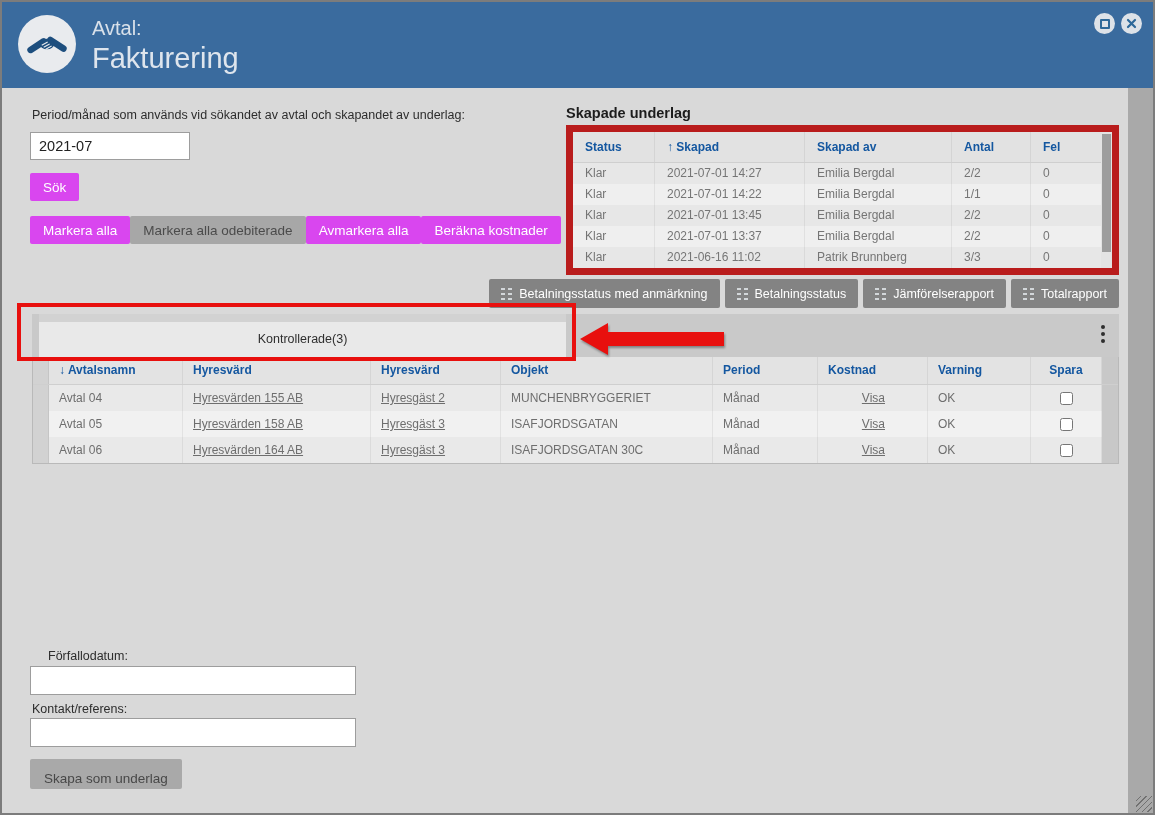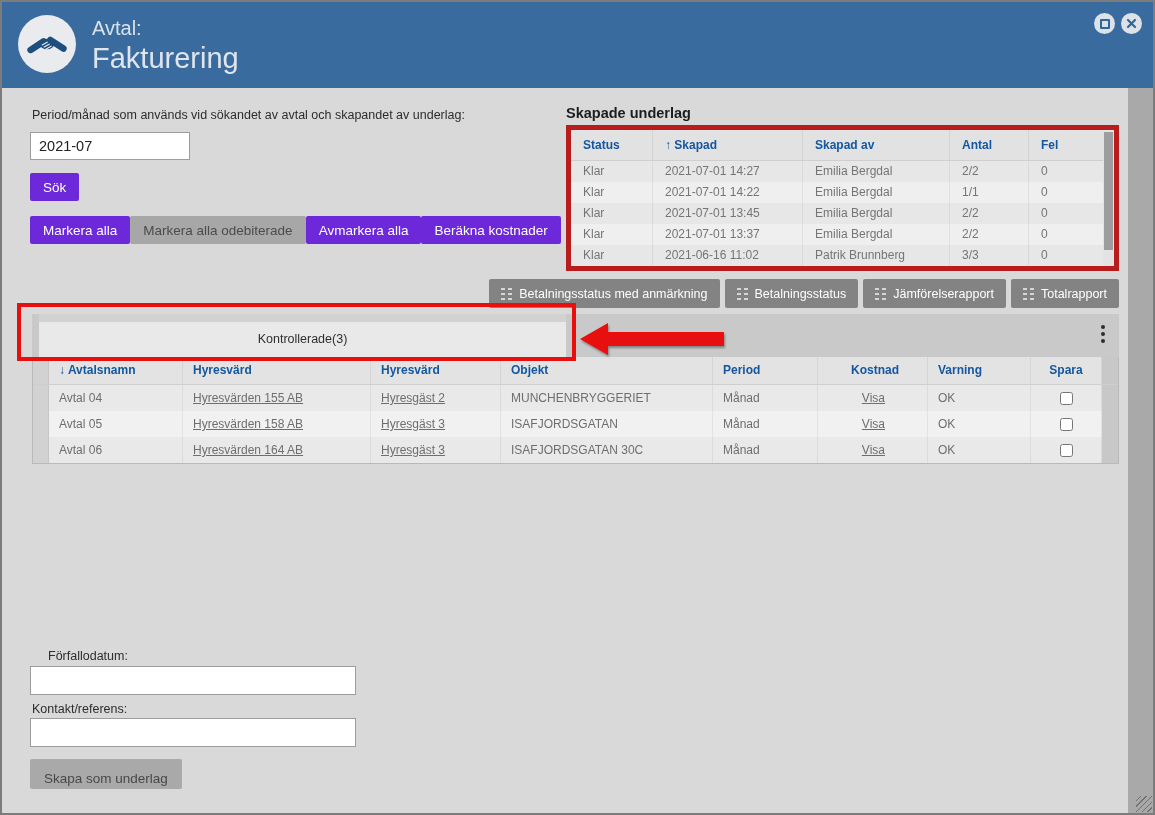--- a/index.html
+++ b/index.html
@@ -29,29 +29,29 @@
   .resize-grip { position: absolute; right: 1px; bottom: 1px; width: 16px; height: 16px;
     background: repeating-linear-gradient(135deg, transparent 0 3px, #636363 3px 4px); opacity: .8; }
   
   .period-label { position: absolute; left: 30px; top: 106px; font-size: 12.5px; color: #2d2d2d; }
   .period-input {
     position: absolute; left: 28px; top: 130px; width: 160px; height: 28px;
     border: 1px solid #9d9d9d; background: #fff; font-size: 14.5px; color: #222; padding: 0 8px;
     font-family: "Liberation Sans", sans-serif;
   }
   .btn-blue {
-    background: #6d28d9; color: #fff; border: none; border-radius: 2px; height: 28px;
+    background: #d946ef; color: #fff; border: none; border-radius: 2px; height: 28px;
     font-size: 13.5px; padding: 0 13px; cursor: pointer; font-family: "Liberation Sans", sans-serif;
   }
   .sok-btn { position: absolute; left: 28px; top: 171px; }
   .action-row { position: absolute; left: 28px; top: 214px; display: flex; }
   .btn-disabled { background: #a7a7a7; color: #4b4b4b; }
   
   .sk-title { position: absolute; left: 564px; top: 103px; font-size: 14.5px; font-weight: bold; color: #1c1c1c; }
-  .sk-table { position: absolute; left: 564px; top: 123px; width: 553px; border: 5px solid #b91c1c; background: #ededed; }
+  .sk-table { position: absolute; left: 564px; top: 123px; width: 553px; border: 7px solid #b91c1c; background: #ededed; }
   .sk-inner { margin-right: 11px; }
   .sk-grid { display: grid; grid-template-columns: 82px 150px 147px 79px 82px; }
   .sk-grid.head { background: #e2e2e2; border-bottom: 1px solid #cfcfcf; }
   .sk-grid.head .cell { height: 30px; line-height: 30px; font-weight: bold; color: #1457a0; font-size: 12px; }
   .sk-grid .cell { padding-left: 12px; border-right: 1px solid rgba(0,0,0,.06); white-space: nowrap; overflow: hidden; }
   .sk-grid .cell:last-child { border-right: none; }
   .sk-grid.row .cell { height: 21px; line-height: 21px; font-size: 12px; color: #757575; }
   .sk-grid.row:nth-child(odd) { background: #efefef; }
   .sk-grid.row:nth-child(even) { background: #e7e7e7; }
   .sk-scroll { position: absolute; right: 0; top: 0; bottom: 0; width: 11px; background: #e3e3e3; }
@@ -83,21 +83,21 @@
   .ct-grid { display: grid; grid-template-columns: 16px 134px 188px 130px 212px 105px 110px 103px 71px 16px; }
   .ct-grid .cell { padding-left: 10px; border-right: 1px solid rgba(0,0,0,.06); white-space: nowrap; overflow: hidden; }
   .ct-grid .cell.gutter { padding: 0; background: #d2d2d2; }
   .ct-grid .cell.scrollpad { padding: 0; background: #c8c8c8; border-right: none; }
   .ct-grid.head { background: #e3e3e3; border-bottom: 1px solid #cfcfcf; }
   .ct-grid.head .cell { height: 27px; line-height: 27px; font-weight: bold; color: #1457a0; font-size: 12px; }
   .ct-grid.row .cell { height: 26px; line-height: 26px; font-size: 12px; color: #6e6e6e; }
   .ct-grid.row:nth-child(odd) { background: #f1f1f1; }
   .ct-grid.row:nth-child(even) { background: #e9e9e9; }
   .cell.r { text-align: right; padding-right: 42px; }
-  .cell.rh { text-align: right; padding-right: 28px; }
+  .cell.rh { padding-right: 28px; }
   .cell.c { text-align: center; padding-left: 0; }
   a.glink { color: #6e6e6e; text-decoration: underline; cursor: pointer; }
   .ok { color: #2da02d; }
   .ct-grid .cell input[type="checkbox"] { width: 13px; height: 13px; vertical-align: middle; cursor: pointer; }
   
   .anno-rect { position: absolute; left: 15px; top: 301px; width: 559px; height: 58px;
     border: 4px solid #e8100e; z-index: 9; pointer-events: none; }
   .anno-arrow { position: absolute; left: 576px; top: 317px; z-index: 9; pointer-events: none;
     filter: drop-shadow(1px 2px 1px rgba(0,0,0,.35)); }
   

